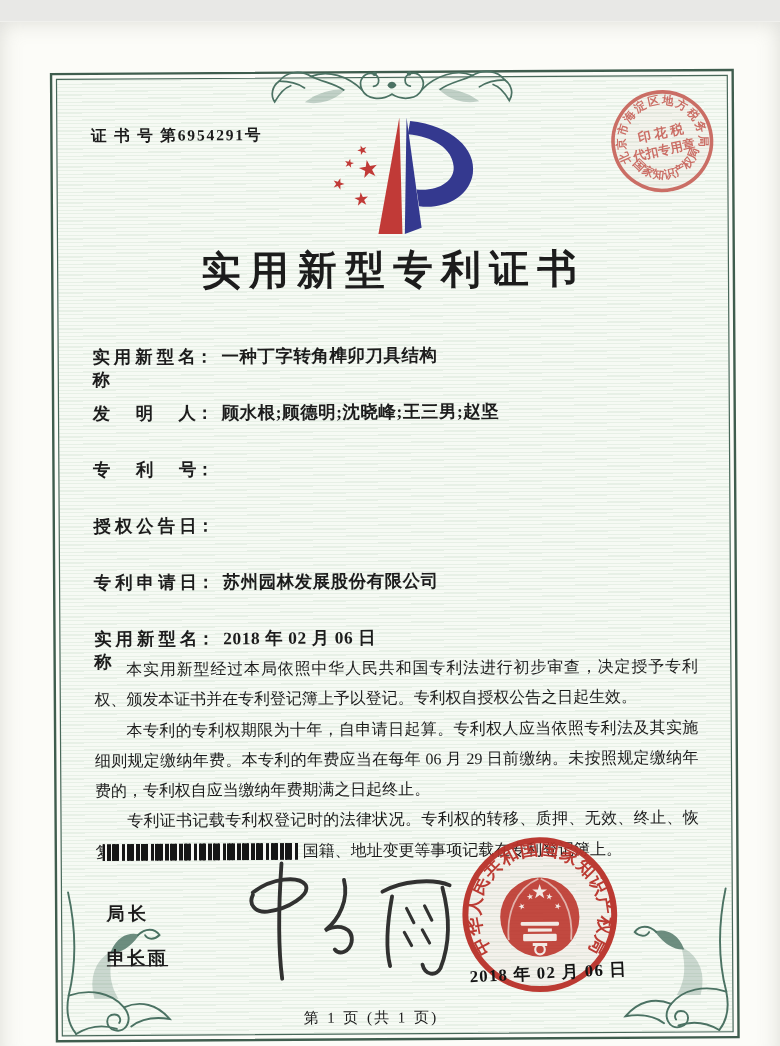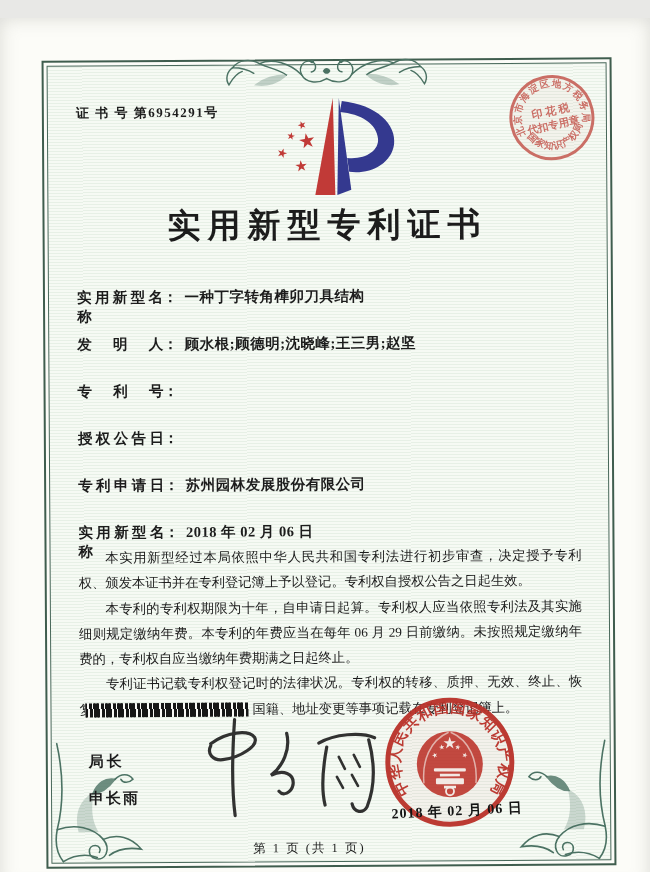--- a/index.html
+++ b/index.html
@@ -36,21 +36,21 @@
   .body-text p{margin:0;text-indent:2em;}
   .barcode{
     position:absolute;left:38px;top:641px;width:163px;height:14px;
     background-color:#f8f8f5;
     background-image:
       repeating-linear-gradient(90deg,#161616 0 2px,transparent 2px 4px),
       repeating-linear-gradient(90deg,#161616 0 1px,transparent 1px 6px),
       repeating-linear-gradient(90deg,transparent 0 9px,#161616 9px 12px);
   }
   .signer-title{position:absolute;left:41px;top:690px;font-size:15px;font-weight:700;letter-spacing:3px;}
-  .signer-name{position:absolute;left:41px;top:727px;font-size:15px;font-weight:700;letter-spacing:2px;}
+  .signer-name{position:absolute;left:41px;top:727px;font-size:15px;font-weight:700;letter-spacing:2px;text-decoration:underline;}
   .signature{position:absolute;left:135px;top:650px;width:215px;height:120px;}
   .seal{position:absolute;left:326px;top:626px;width:152px;height:152px;opacity:0.95;}
   .seal-date{
     position:absolute;left:334px;top:742px;width:150px;text-align:center;
     font-size:14px;font-weight:700;letter-spacing:1px;color:#141414;transform:rotate(-2.5deg);white-space:nowrap;
   }
   .tax-stamp{position:absolute;left:442px;top:-8px;width:132px;height:132px;}
   .footer{position:absolute;left:0;top:779px;width:100%;text-align:center;font-size:12.5px;letter-spacing:2px;transform:translateX(-22px);}
   svg{overflow:visible;}
 </style>

